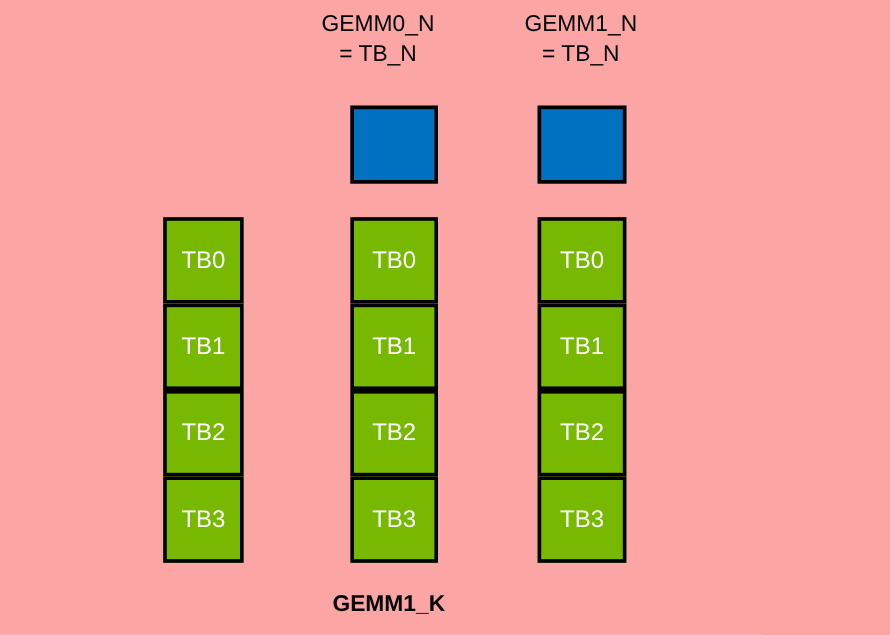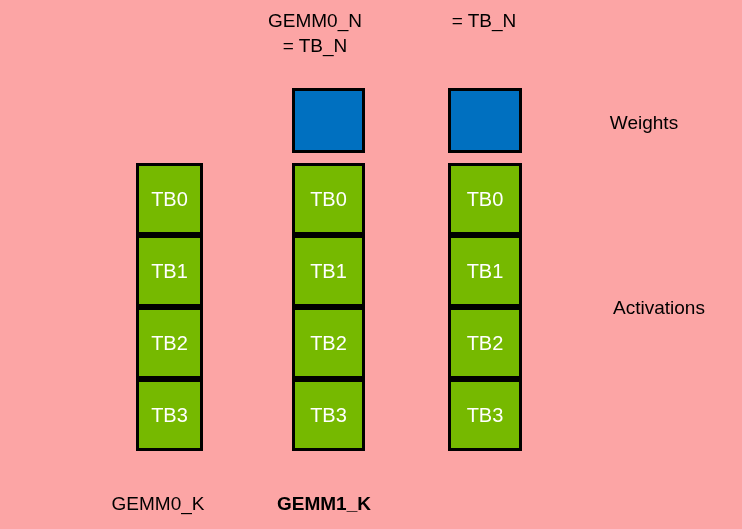--- a/index.html
+++ b/index.html
@@ -25,21 +25,21 @@
     color: #000000;
     text-align: center;
     white-space: nowrap;
   }
   .top-label {
     width: 140px;
     top: 8px;
   }
   .tb-column {
     position: absolute;
-    top: 163px;
+    top: 181px;
     display: flex;
     flex-direction: column;
   }
   .tb-box {
     box-sizing: border-box;
     height: 72px;
     border: 3px solid #000000;
     background: #76B900;
     color: #ffffff;
     font-size: 20px;
@@ -59,20 +59,21 @@
 </head>
 <body>
 
 <div class="canvas">
 
   <div class="label top-label" style="left:245px;">
     <div>GEMM0_N</div>
     <div>= TB_N</div>
   </div>
   <div class="label top-label" style="left:414px;">
+    <div>GEMM1_N</div>
     <div>= TB_N</div>
   </div>
 
   <div class="blue-square" style="left: 292px; top: 88px; background-color: rgb(0, 112, 192);"></div>
   <div class="blue-square" style="left: 448px; top: 88px; width: 74px; background-color: rgb(0, 112, 192);"></div>
 
   <div class="tb-column" style="left:136px; width:67px;">
     <div class="tb-box" style="background-color: rgb(118, 185, 0);">TB0</div>
     <div class="tb-box" style="background-color: rgb(118, 185, 0);">TB1</div>
     <div class="tb-box" style="background-color: rgb(118, 185, 0);">TB2</div>
@@ -86,19 +87,16 @@
     <div class="tb-box" style="background-color: rgb(118, 185, 0);">TB3</div>
   </div>
 
   <div class="tb-column" style="left:448px; width:74px;">
     <div class="tb-box" style="background-color: rgb(118, 185, 0);">TB0</div>
     <div class="tb-box" style="background-color: rgb(118, 185, 0);">TB1</div>
     <div class="tb-box" style="background-color: rgb(118, 185, 0);">TB2</div>
     <div class="tb-box" style="background-color: rgb(118, 185, 0);">TB3</div>
   </div>
 
-  <div class="label" style="left:584px; top:110px; width:120px;">Weights</div>
-  <div class="label" style="left:589px; top:295px; width:140px;">Activations</div>
 
-  <div class="label" style="left:98px; top:491px; width:120px;">GEMM0_K</div>
   <div class="label" style="left:264px; top:491px; width:120px;font-weight:bold;">GEMM1_K</div>
 
 </div>
 
 </body></html>

